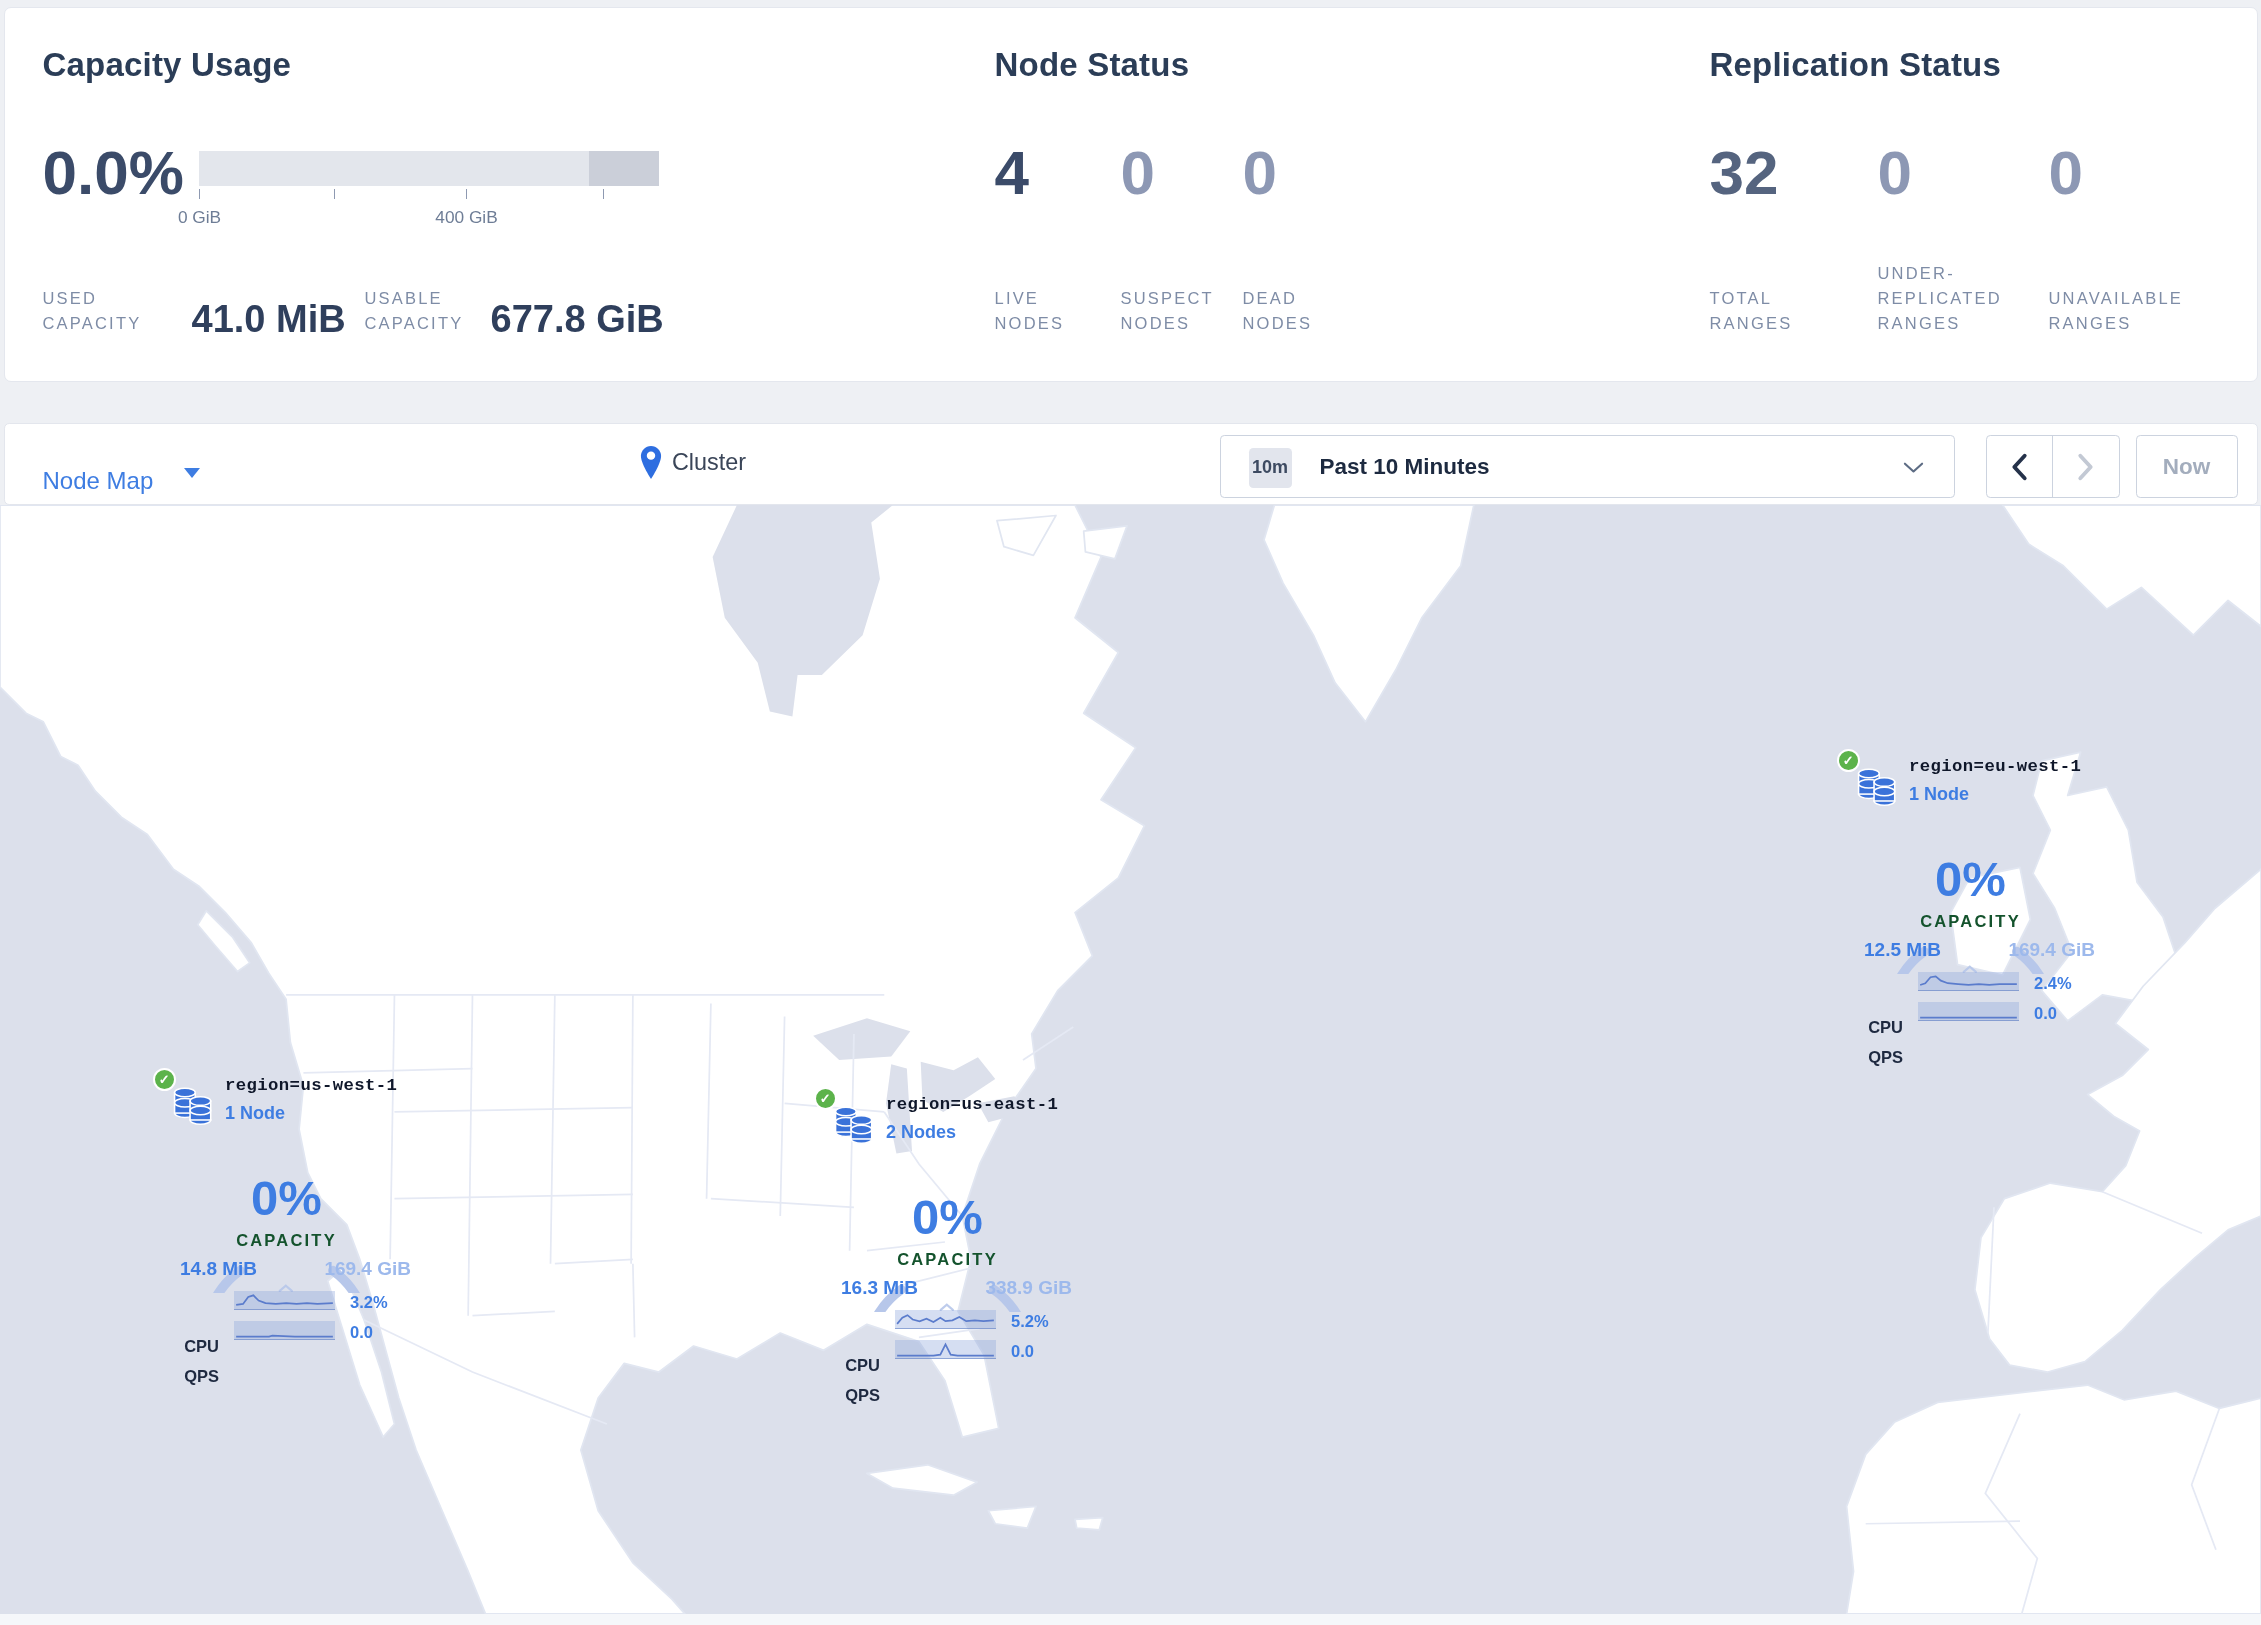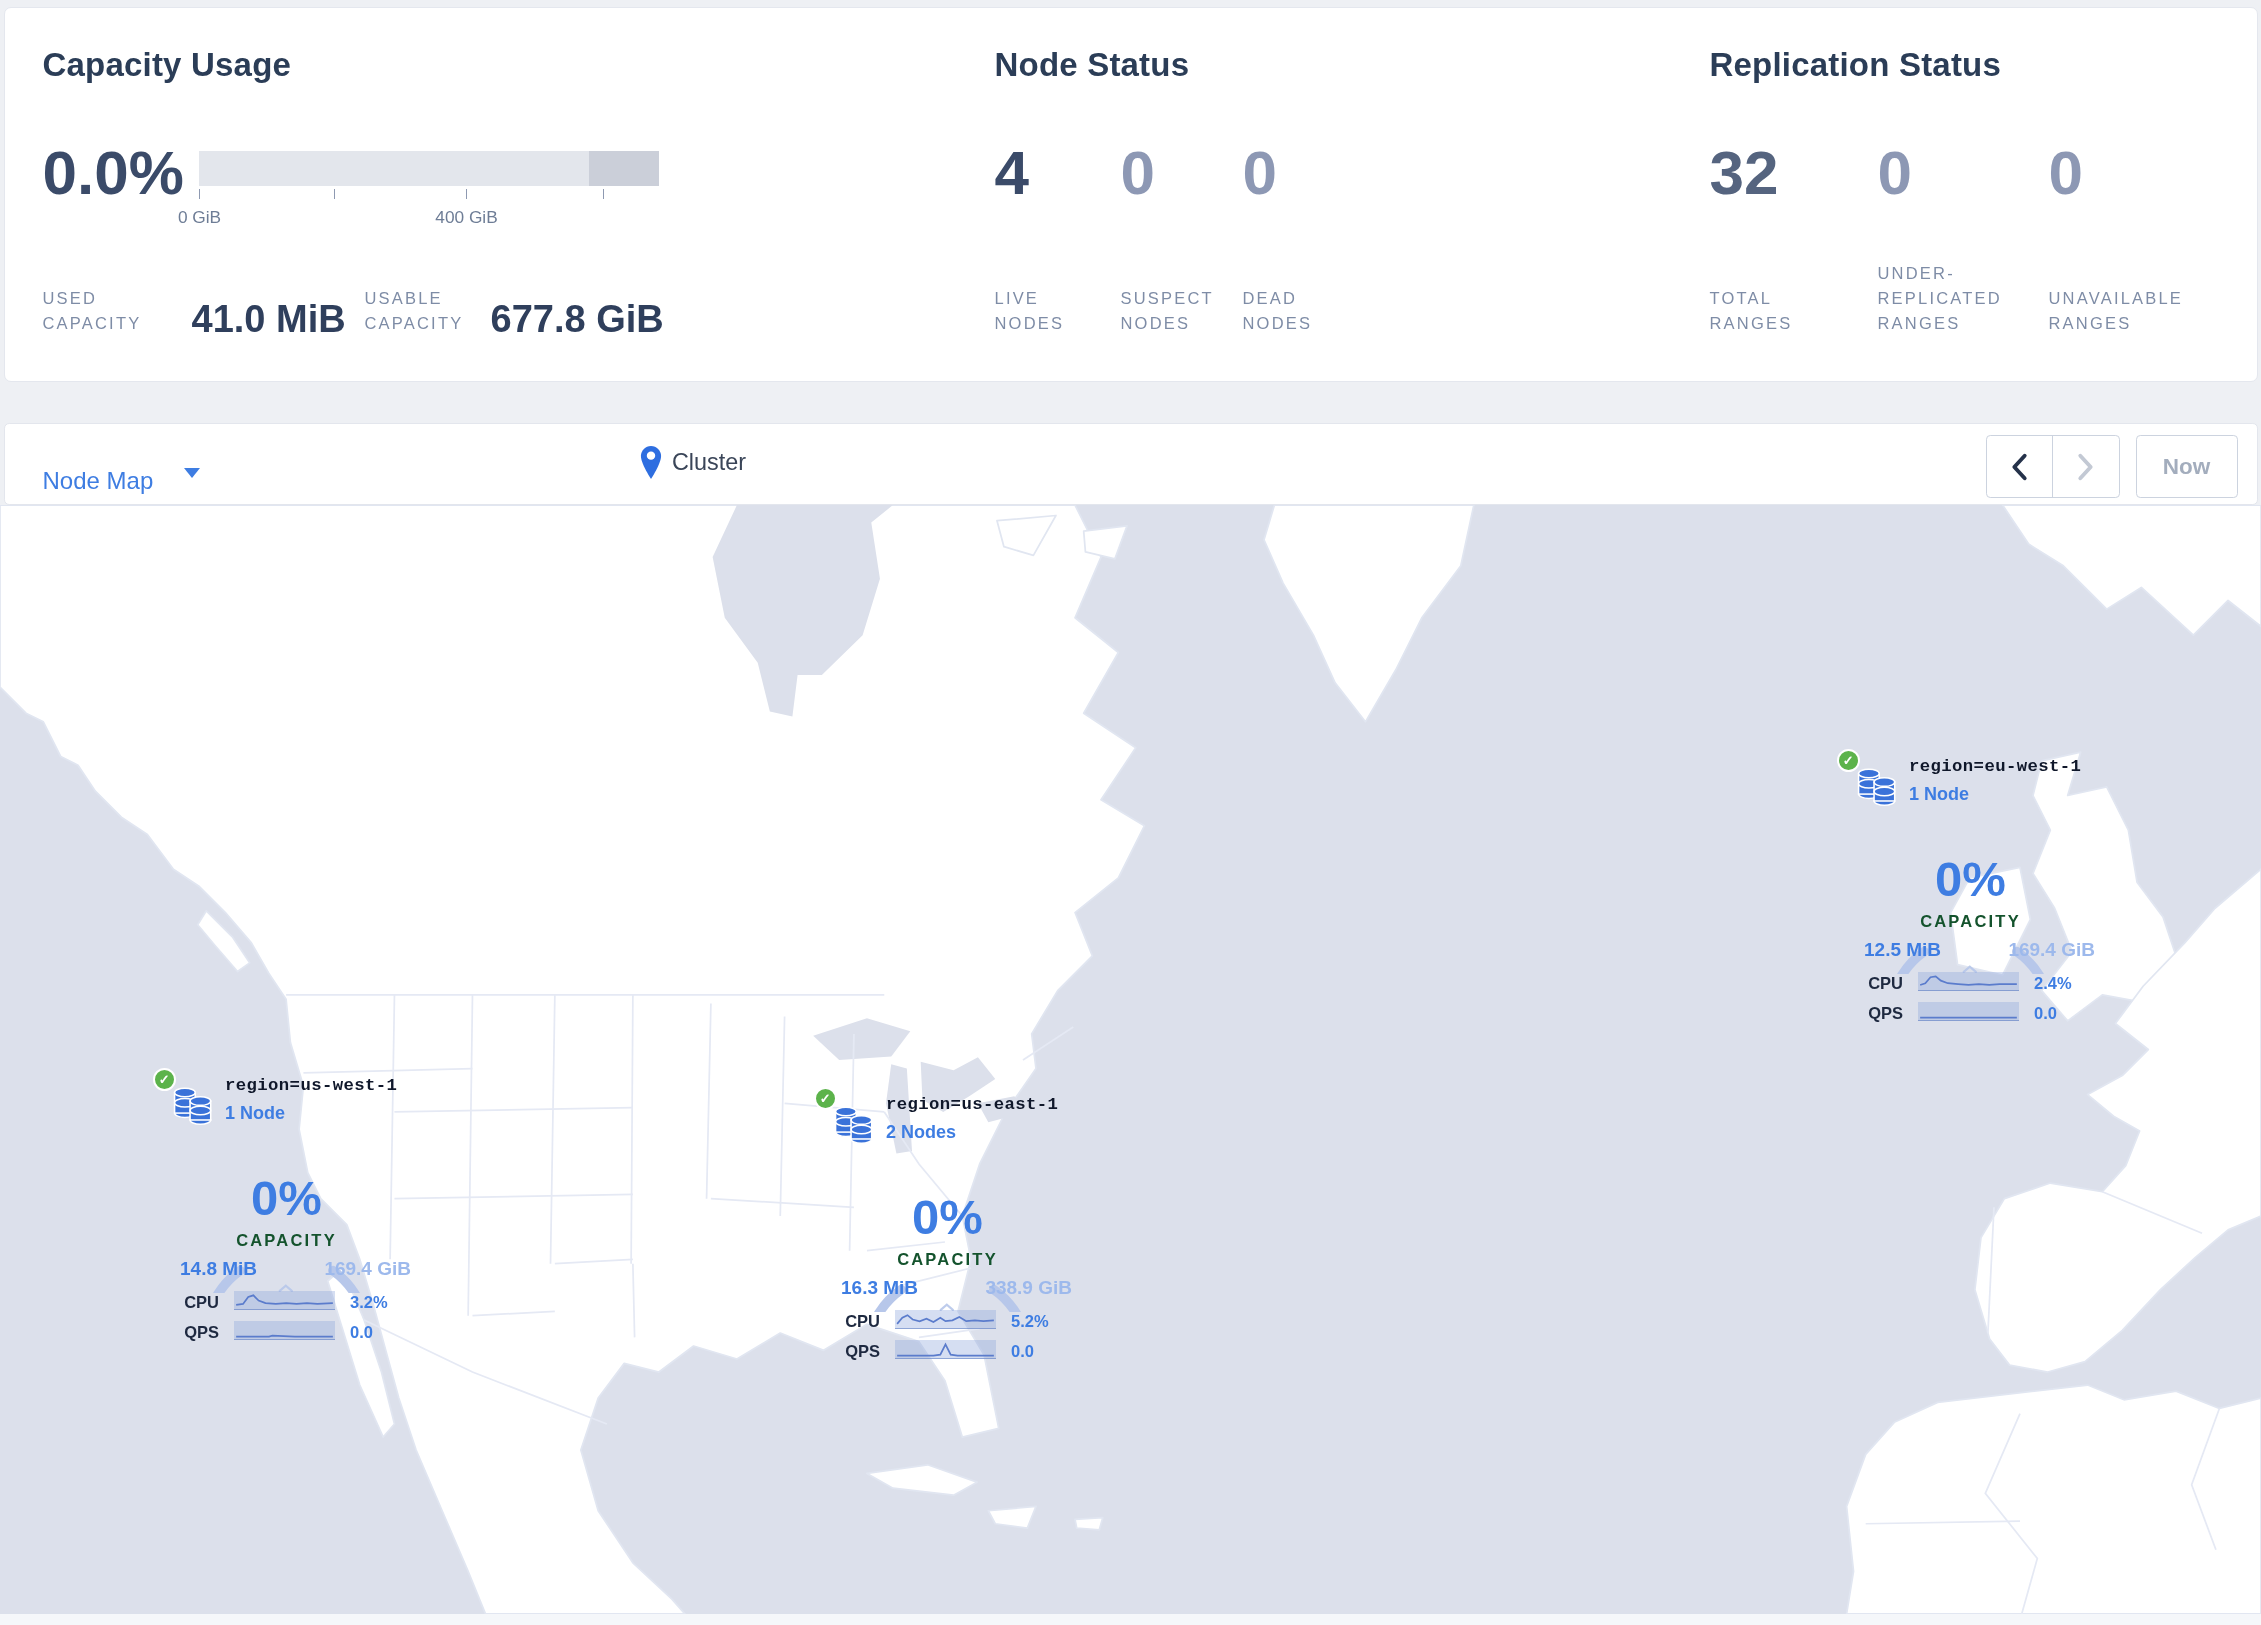--- a/index.html
+++ b/index.html
@@ -63,21 +63,21 @@
   .m-nodes { position:absolute; left:95px; top:37px; font-size:18px; font-weight:700; color:#3e7de2; }
   .m-gauge { position:absolute; left:68px; top:50px; width:177px; height:177px; }
   .m-pct { position:absolute; left:68px; top:104px; width:177px; text-align:center;
            font-size:49px; font-weight:700; color:#3e7de2; }
   .m-captext { position:absolute; left:68px; top:165px; width:177px; text-align:center;
                font-size:16.5px; font-weight:700; letter-spacing:2.2px; color:#14532d; }
   .m-caret-up { position:absolute; left:148px; top:218px; opacity:.9; }
   .m-caprow { position:absolute; left:50px; top:192px; width:231px; display:flex; justify-content:space-between; }
   .m-used  { font-size:19px; font-weight:700; color:#3e7de2; white-space:nowrap; }
   .m-total { font-size:19px; font-weight:700; color:#9db9ec; white-space:nowrap; }
-  .m-metlabel { position:absolute; left:21px; width:68px; text-align:right; font-size:16.5px; font-weight:700; color:#1e2940; }
+  .m-metlabel { position:absolute; left:21px; width:68px; text-align:right; font-size:16.5px; font-weight:700; color:#1e2940;margin-top:44px; }
   .m-spark { position:absolute; left:104px; width:101px; height:19px; background:rgba(144,168,222,.38);
              border-bottom:1.7px solid rgba(104,134,198,.65); }
   .m-spark svg { display:block; }
   .m-metvalue { position:absolute; left:220px; font-size:16.5px; font-weight:700; color:#3e7de2; white-space:nowrap; }
   .row-cpu .m-metlabel, .row-cpu .m-metvalue { top:227px; }
   .row-cpu .m-spark { top:225px; }
   .row-qps .m-metlabel, .row-qps .m-metvalue { top:257px; }
   .row-qps .m-spark { top:255px; }
 </style>
 </head>
@@ -133,20 +133,27 @@
     </div>
 
     <div class="breadcrumb">
       <svg width="22" height="35" viewBox="0 0 24 38">
         <path d="M12 1 C5.9 1 1 5.9 1 12 c0 8.5 11 25 11 25 s11 -16.5 11 -25 C23 5.9 18.1 1 12 1 z" fill="#2e6ee0"></path>
         <circle cx="12" cy="11.5" r="4.6" fill="#ffffff"></circle>
       </svg>
       <span class="txt">Cluster</span>
     </div>
 
+    <div class="time-box">
+      <span class="time-badge">10m</span>
+      <span class="time-label">Past 10 Minutes</span>
+      <svg class="time-chevron" width="21" height="12" viewBox="0 0 24 14">
+        <polyline points="2,2 12,11 22,2" fill="none" stroke="#5d6c84" stroke-width="2.5" stroke-linecap="round" stroke-linejoin="round"></polyline>
+      </svg>
+    </div>
 
     <div class="seg-ctl">
       <div class="seg-btn first">
         <svg width="19" height="28" viewBox="0 0 22 32">
           <polyline points="17,3 5,16 17,29" fill="none" stroke="#25324a" stroke-width="4.5" stroke-linecap="round" stroke-linejoin="round"></polyline>
         </svg>
       </div>
       <div class="seg-btn">
         <svg width="19" height="28" viewBox="0 0 22 32">
           <polyline points="5,3 17,16 5,29" fill="none" stroke="#c3c9d4" stroke-width="4.5" stroke-linecap="round" stroke-linejoin="round"></polyline>

